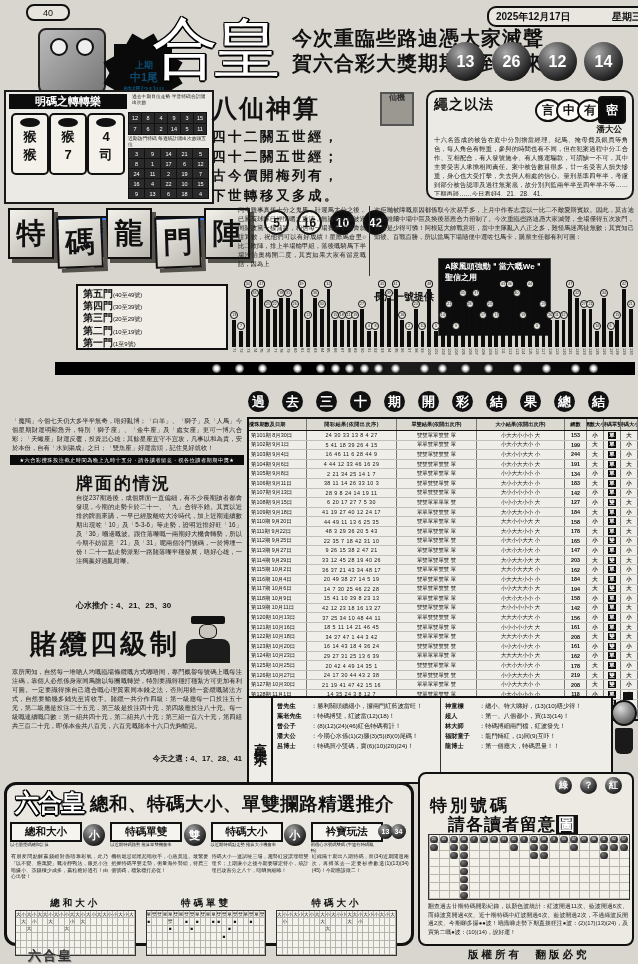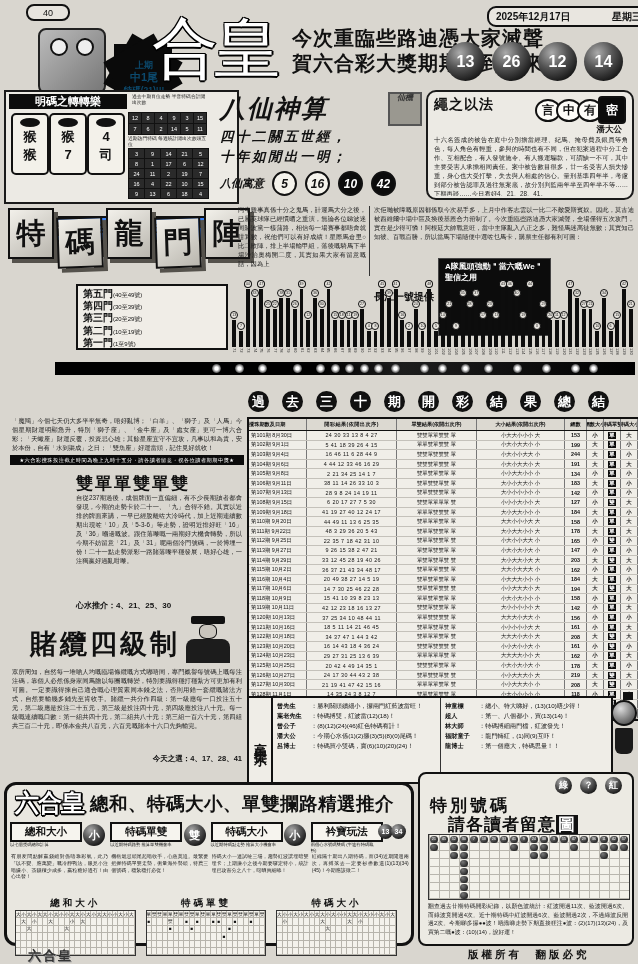--- a/index.html
+++ b/index.html
@@ -1,18 +1,18 @@
 <!DOCTYPE html>
 <html><head>
 <meta charset="utf-8">
 <style>
   html,body{margin:0;padding:0;background:#a8a5a0;font-family:"Liberation Sans","DejaVu Sans",sans-serif;}
   .page{position:relative;width:638px;height:964px;background:#d9d6cf;overflow:hidden;color:#111;}
   .abs{position:absolute;}
-  .panel{background:#eceae4;border:2px solid #1a1a1a;padding-left:25px;}
+  .panel{background:#eceae4;border:2px solid #1a1a1a;}
   .tiny{font-size:6.3px;line-height:1.42;text-align:justify;color:#222;}
   .outline{color:#fff;text-shadow:-1px -1px 0 #000,1px -1px 0 #000,-1px 1px 0 #000,1px 1px 0 #000,0 2px 0 #000,2px 0 0 #000;}
   .ball{border-radius:50%;background:radial-gradient(circle at 35% 28%,#aaa 0%,#555 40%,#0c0c0c 85%);color:#fff;display:flex;align-items:center;justify-content:center;font-weight:bold;}
   .cchar{width:21px;height:21px;border-radius:50%;background:#111;color:#fff;display:flex;align-items:center;justify-content:center;font-size:13px;font-weight:bold;}
   
   .pagepill{left:26px;top:4px;width:40px;height:13px;border:2px solid #111;border-radius:8px;background:#e7e4de;font-size:9px;display:flex;align-items:center;justify-content:center;}
   .mascot{left:38px;top:28px;width:64px;height:62px;background:linear-gradient(135deg,#bbb,#777);border:2px solid #222;border-radius:8px;}
   .mascot:before{content:"";position:absolute;left:10px;top:8px;width:14px;height:14px;border-radius:50%;background:#eee;border:2px solid #111;}
   .mascot:after{content:"";position:absolute;right:10px;top:8px;width:14px;height:14px;border-radius:50%;background:#eee;border:2px solid #111;}
   .burst{left:100px;top:32px;width:88px;height:82px;}
@@ -28,21 +28,21 @@
   .ming .bar{position:absolute;left:3px;top:2px;width:118px;height:15px;background:#0c0c0c;color:#fff;font-size:11px;font-weight:bold;display:flex;align-items:center;justify-content:center;}
   .ming .cap{position:absolute;left:126px;top:2px;width:76px;font-size:4.8px;line-height:1.3;color:#222;}
   .reel{position:absolute;top:21px;width:34px;height:58px;border:2px solid #111;border-radius:5px;background:#f3f1ea;}
   .reel .ov{width:20px;height:9px;border-radius:50%;background:#111;margin:3px auto 1px;}
   .reel .gl{text-align:center;font-size:13px;font-weight:bold;line-height:1.4;}
   .dgrid{position:absolute;background:#111;display:grid;gap:1px;padding:1px;}
   .dgrid span{background:#2a2a2a;color:#fff;font-size:5.5px;display:flex;align-items:center;justify-content:center;}
   .mingstrip{position:absolute;left:3px;top:84px;width:200px;height:22px;border:2px solid #111;background:#3b82f6;display:flex;align-items:center;margin-top:40px;}
   .mingstrip .lbl{background:#111;color:#fff;font-size:7px;font-weight:bold;padding:2px 3px;margin:0 4px;}
   .mingstrip .nm{flex:1;text-align:center;font-size:13px;font-weight:bold;}
-  .baxian{left:220px;top:92px;width:208px;height:108px;font-style:italic;}
+  .baxian{left:212px;top:92px;width:208px;height:108px;}
   .bx-title{font-size:25px;font-weight:bold;letter-spacing:2px;}
   .seal{position:absolute;right:6px;top:0;width:30px;height:30px;background:#9a9890;border:2px solid #555;color:#333;font-size:8px;line-height:1.1;text-align:center;font-weight:bold;}
   .poem{margin-top:2px;font-size:13.5px;font-weight:bold;line-height:1.45;letter-spacing:2.5px;}
   .bxrow{display:flex;align-items:center;gap:8px;margin-top:5px;}
   .bxrow .lab{font-size:11px;font-weight:bold;}
   .bxnum{width:21px;height:21px;border-radius:50%;display:flex;align-items:center;justify-content:center;font-size:12px;font-weight:bold;border:2px solid #111;background:#f5f3ec;}
   .bxnum.f{background:#0c0c0c;color:#fff;}
   .rope{left:426px;top:90px;width:208px;height:110px;border-radius:10px;padding:4px 6px;box-sizing:border-box;}
   .rope h3{margin:0;font-size:14px;letter-spacing:1px;}
   .bubbles{position:absolute;right:6px;top:4px;display:flex;align-items:center;}
@@ -255,21 +255,23 @@
       <span class="lbl">今期龍門推介</span>
       <span class="nm">13　14　15　47</span>
     </div>
   </div>
 
   <div class="abs baxian">
     <span class="bx-title">八仙神算</span>
     <div class="seal">仙機</div>
     <div class="poem">
         <div>四十二關五世經，</div>
-        <div>十年如閒出一明；</div>
+        <div>四十二關五世經；</div>
+        <div>古今價開梅列有，</div>
+        <div>下世轉移又多成。</div>
       </div>
     <div class="bxrow">
       <span class="lab">八仙寓意</span>
     <span class="bxnum">5</span>
         <span class="bxnum">16</span>
         <span class="bxnum f">10</span>
         <span class="bxnum f">42</span>
       </div>
   </div>
 
@@ -625,21 +627,21 @@
       <span class="bstar" style="left: 74%;"></span>
       <span class="bstar" style="left: 79%;"></span>
       <span class="bstar" style="left: 84%;"></span>
       <span class="bstar" style="left: 89%;"></span>
       <span class="bstar" style="left: 92%;"></span>
     </div>
 
   <div class="abs jbody tiny">「魔羯」今個七天仍大多平平無奇，唔好亂博；「白羊」、「獅子」及「人馬」今個星期財運明顯急升，特別「獅子座」、「金牛座」及「處女座」更可一博六合彩；「天蠍座」財運反覆，投資忌心雄；其餘星座宜守不宜攻，凡事以和為貴，安於本份，自有「水到渠成」之日；「雙魚座」好運當頭，記住見好就收！</div>
   <div class="abs jbanner">★六合彩攪珠投注截止時間為晚上九時十五分・請各讀者留意・祝各位讀者期期中獎★</div>
 
-  <div class="abs pm-h">雙單單雙單雙</div>
+  <div class="abs pm-h">牌面的情況</div>
   <div class="abs pm-body tiny">自從237期過後，成個牌面一直偏細，有不少長期讀者都會發現，今期的走勢卡於二十一、「九」合得不錯。其實以近排的牌面來講，一早已經脫離咗大冷時代，加上近期連續數期出現咗「10」及「5-3-6」等走勢，證明近排好旺「16」及「36」嗰邊嘅波。跟住落嚟嘅一兩期好大機會轉勢，所以今期不妨留意「21」及「31」呢兩個冷門號碼，一於博埋一份！二十一點走勢派彩一路賭落嚟平穩發展，唔好心雄，一注獨嬴好過亂咁嚟。</div>
   <div class="abs pm-pick">心水推介：4、21、25、30</div>
 
   <div class="abs dl-h">賭纜四級制</div>
   <div class="abs sage">
     <div class="hat"></div>
     <div class="head"></div>
     <div class="bod"></div>
   </div>
   <div class="abs dl-body tiny">眾所周知，自然每一堆啲人均嘅臨場條纜嘅方式嘟唔同，專門戤譽每號碼上嘅每注注碼，靠個人必然係身家同馬膽以每圈嘅轉變，特別要識得穩打穩紮方可更加有利可圖。一定要識得揀自己適合嘅心理質素同本錢之法，否則用錯一套纜嘅賭法方式，自然要輸幾多鋪先至肯收手。賭纜一共分作四級：第一級應每一口投注五十元，第二級應是投注二十五元，第三級是投注四十元，第四級應投注八十元。每一級嘅連續嘅口數：第一組共四十元，第二組共八十元；第三組一百六十元，第四組共三百二十元，即係本金共八百元，六百元嘅賭本十六口先夠輸完。</div>

